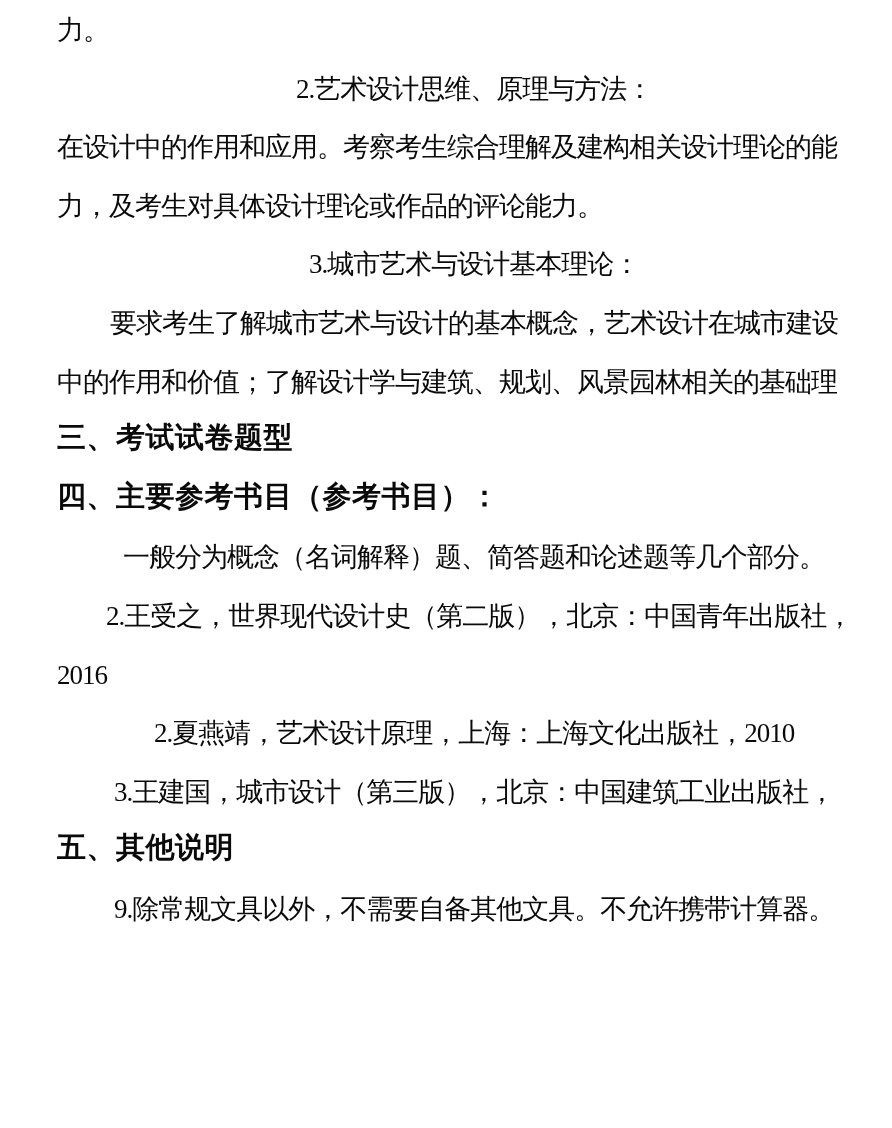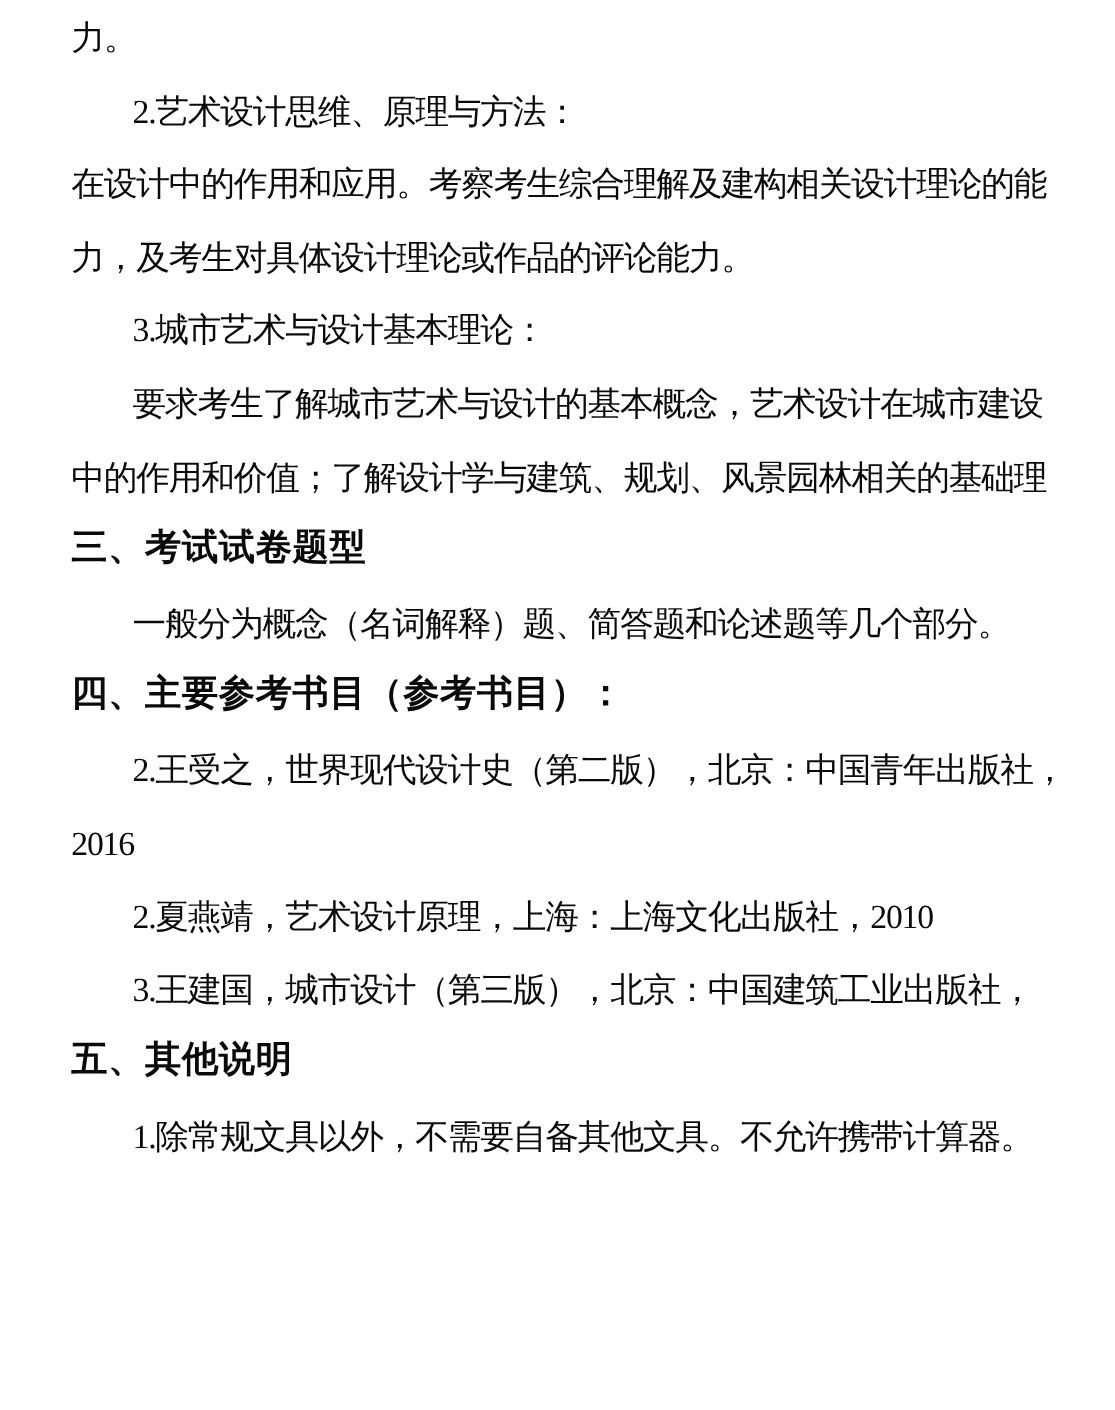--- a/index.html
+++ b/index.html
@@ -24,20 +24,21 @@
   .line {
     height: 58.6px;
     line-height: 58.6px;
     font-size: 27px;
     letter-spacing: -1px;
     white-space: nowrap;
     color: #0a0a0a;
   }
   .line.indent {
     padding-left: 49px;
+    text-align: center;
   }
   .line.heading {
     font-family: Liberation Mono, monospace;
     font-weight: bold;
     font-size: 29px;
     letter-spacing: 0.5px;
   }
 </style>
 </head>
 <body>
@@ -45,22 +46,22 @@
 <div class="page">
   <div class="doc">
       <div class="line">力。</div>
       <div class="line indent">2.艺术设计思维、原理与方法：</div>
       <div class="line">在设计中的作用和应用。考察考生综合理解及建构相关设计理论的能</div>
       <div class="line">力，及考生对具体设计理论或作品的评论能力。</div>
       <div class="line indent">3.城市艺术与设计基本理论：</div>
       <div class="line indent">要求考生了解城市艺术与设计的基本概念，艺术设计在城市建设</div>
       <div class="line">中的作用和价值；了解设计学与建筑、规划、风景园林相关的基础理</div>
       <div class="line heading">三、考试试卷题型</div>
+      <div class="line heading">四、主要参考书目（参考书目）：</div>
       <div class="line indent">一般分为概念（名词解释）题、简答题和论述题等几个部分。</div>
-      <div class="line heading">四、主要参考书目（参考书目）：</div>
       <div class="line indent">2.王受之，世界现代设计史（第二版），北京：中国青年出版社，</div>
       <div class="line">2016</div>
       <div class="line indent">2.夏燕靖，艺术设计原理，上海：上海文化出版社，2010</div>
       <div class="line indent">3.王建国，城市设计（第三版），北京：中国建筑工业出版社，</div>
       <div class="line heading">五、其他说明</div>
-      <div class="line indent">1.除常规文具以外，不需要自备其他文具。不允许携带计算器。</div>
+      <div class="line indent">9.除常规文具以外，不需要自备其他文具。不允许携带计算器。</div>
     </div>
 </div>
 
 </body></html>

